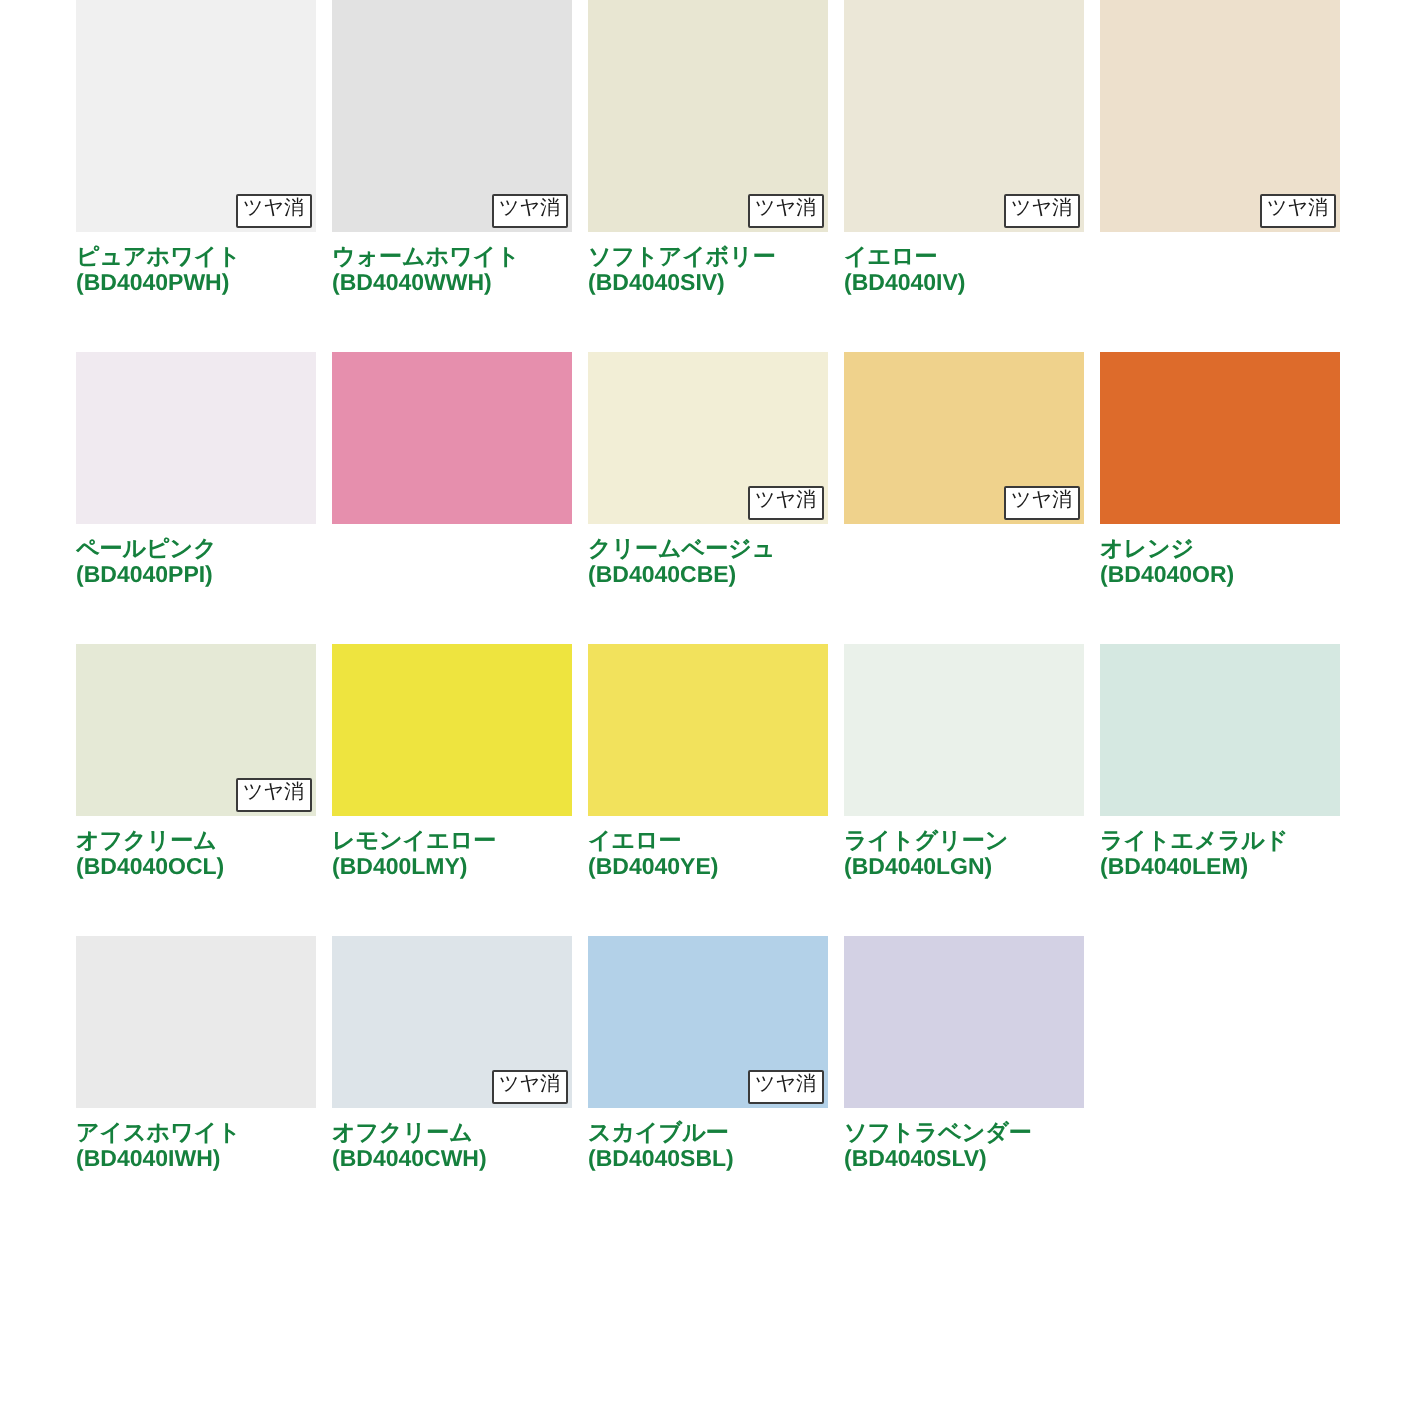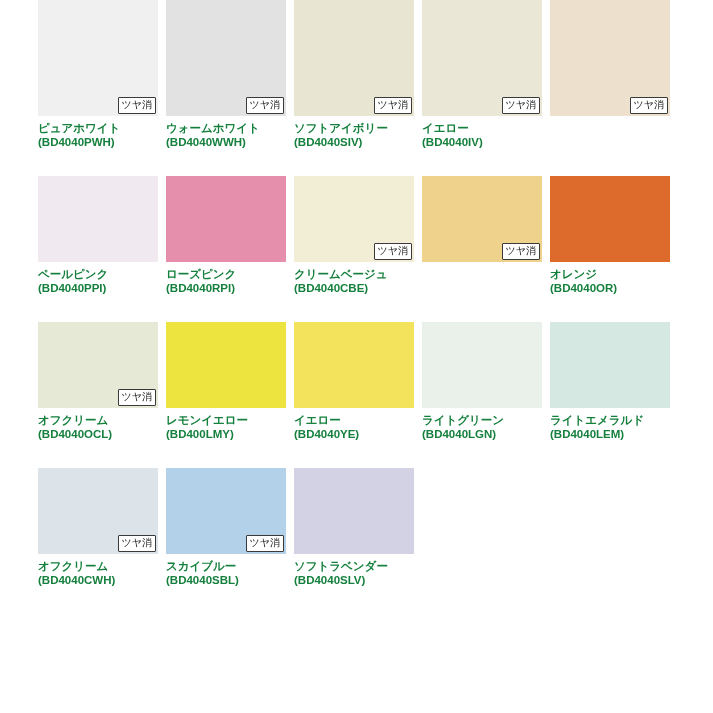--- a/index.html
+++ b/index.html
@@ -136,24 +136,20 @@
       <div class="swatch-row">
         <div class="swatch-cell">
           <div class="chip" style="background: rgb(240, 234, 240);"></div>
           <div class="label-block">
             <div class="label-name">ペールピンク</div>
             <div class="label-code">(BD4040PPI)</div>
           </div>
         </div>
         <div class="swatch-cell">
           <div class="chip" style="background: rgb(230, 143, 173);"></div>
-          <div class="label-block">
-            <div class="label-name">ローズピンク</div>
-            <div class="label-code">(BD4040RPI)</div>
-          </div>
         </div>
         <div class="swatch-cell">
           <div class="chip" style="background: rgb(242, 238, 214);">
             <div class="matte-badge">ツヤ消</div>
           </div>
           <div class="label-block">
             <div class="label-name">クリームベージュ</div>
             <div class="label-code">(BD4040CBE)</div>
           </div>
         </div>
@@ -205,20 +201,27 @@
         <div class="swatch-cell">
           <div class="chip" style="background: rgb(213, 232, 225);"></div>
           <div class="label-block">
             <div class="label-name">ライトエメラルド</div>
             <div class="label-code">(BD4040LEM)</div>
           </div>
         </div>
       </div>
       <div class="row-spacer"></div>
       <div class="swatch-row">
+        <div class="swatch-cell">
+          <div class="chip" style="background: rgb(234, 234, 234);"></div>
+          <div class="label-block">
+            <div class="label-name">アイスホワイト</div>
+            <div class="label-code">(BD4040IWH)</div>
+          </div>
+        </div>
         <div class="swatch-cell">
           <div class="chip" style="background: rgb(221, 228, 233);">
             <div class="matte-badge">ツヤ消</div>
           </div>
           <div class="label-block">
             <div class="label-name">オフクリーム</div>
             <div class="label-code">(BD4040CWH)</div>
           </div>
         </div>
         <div class="swatch-cell">

